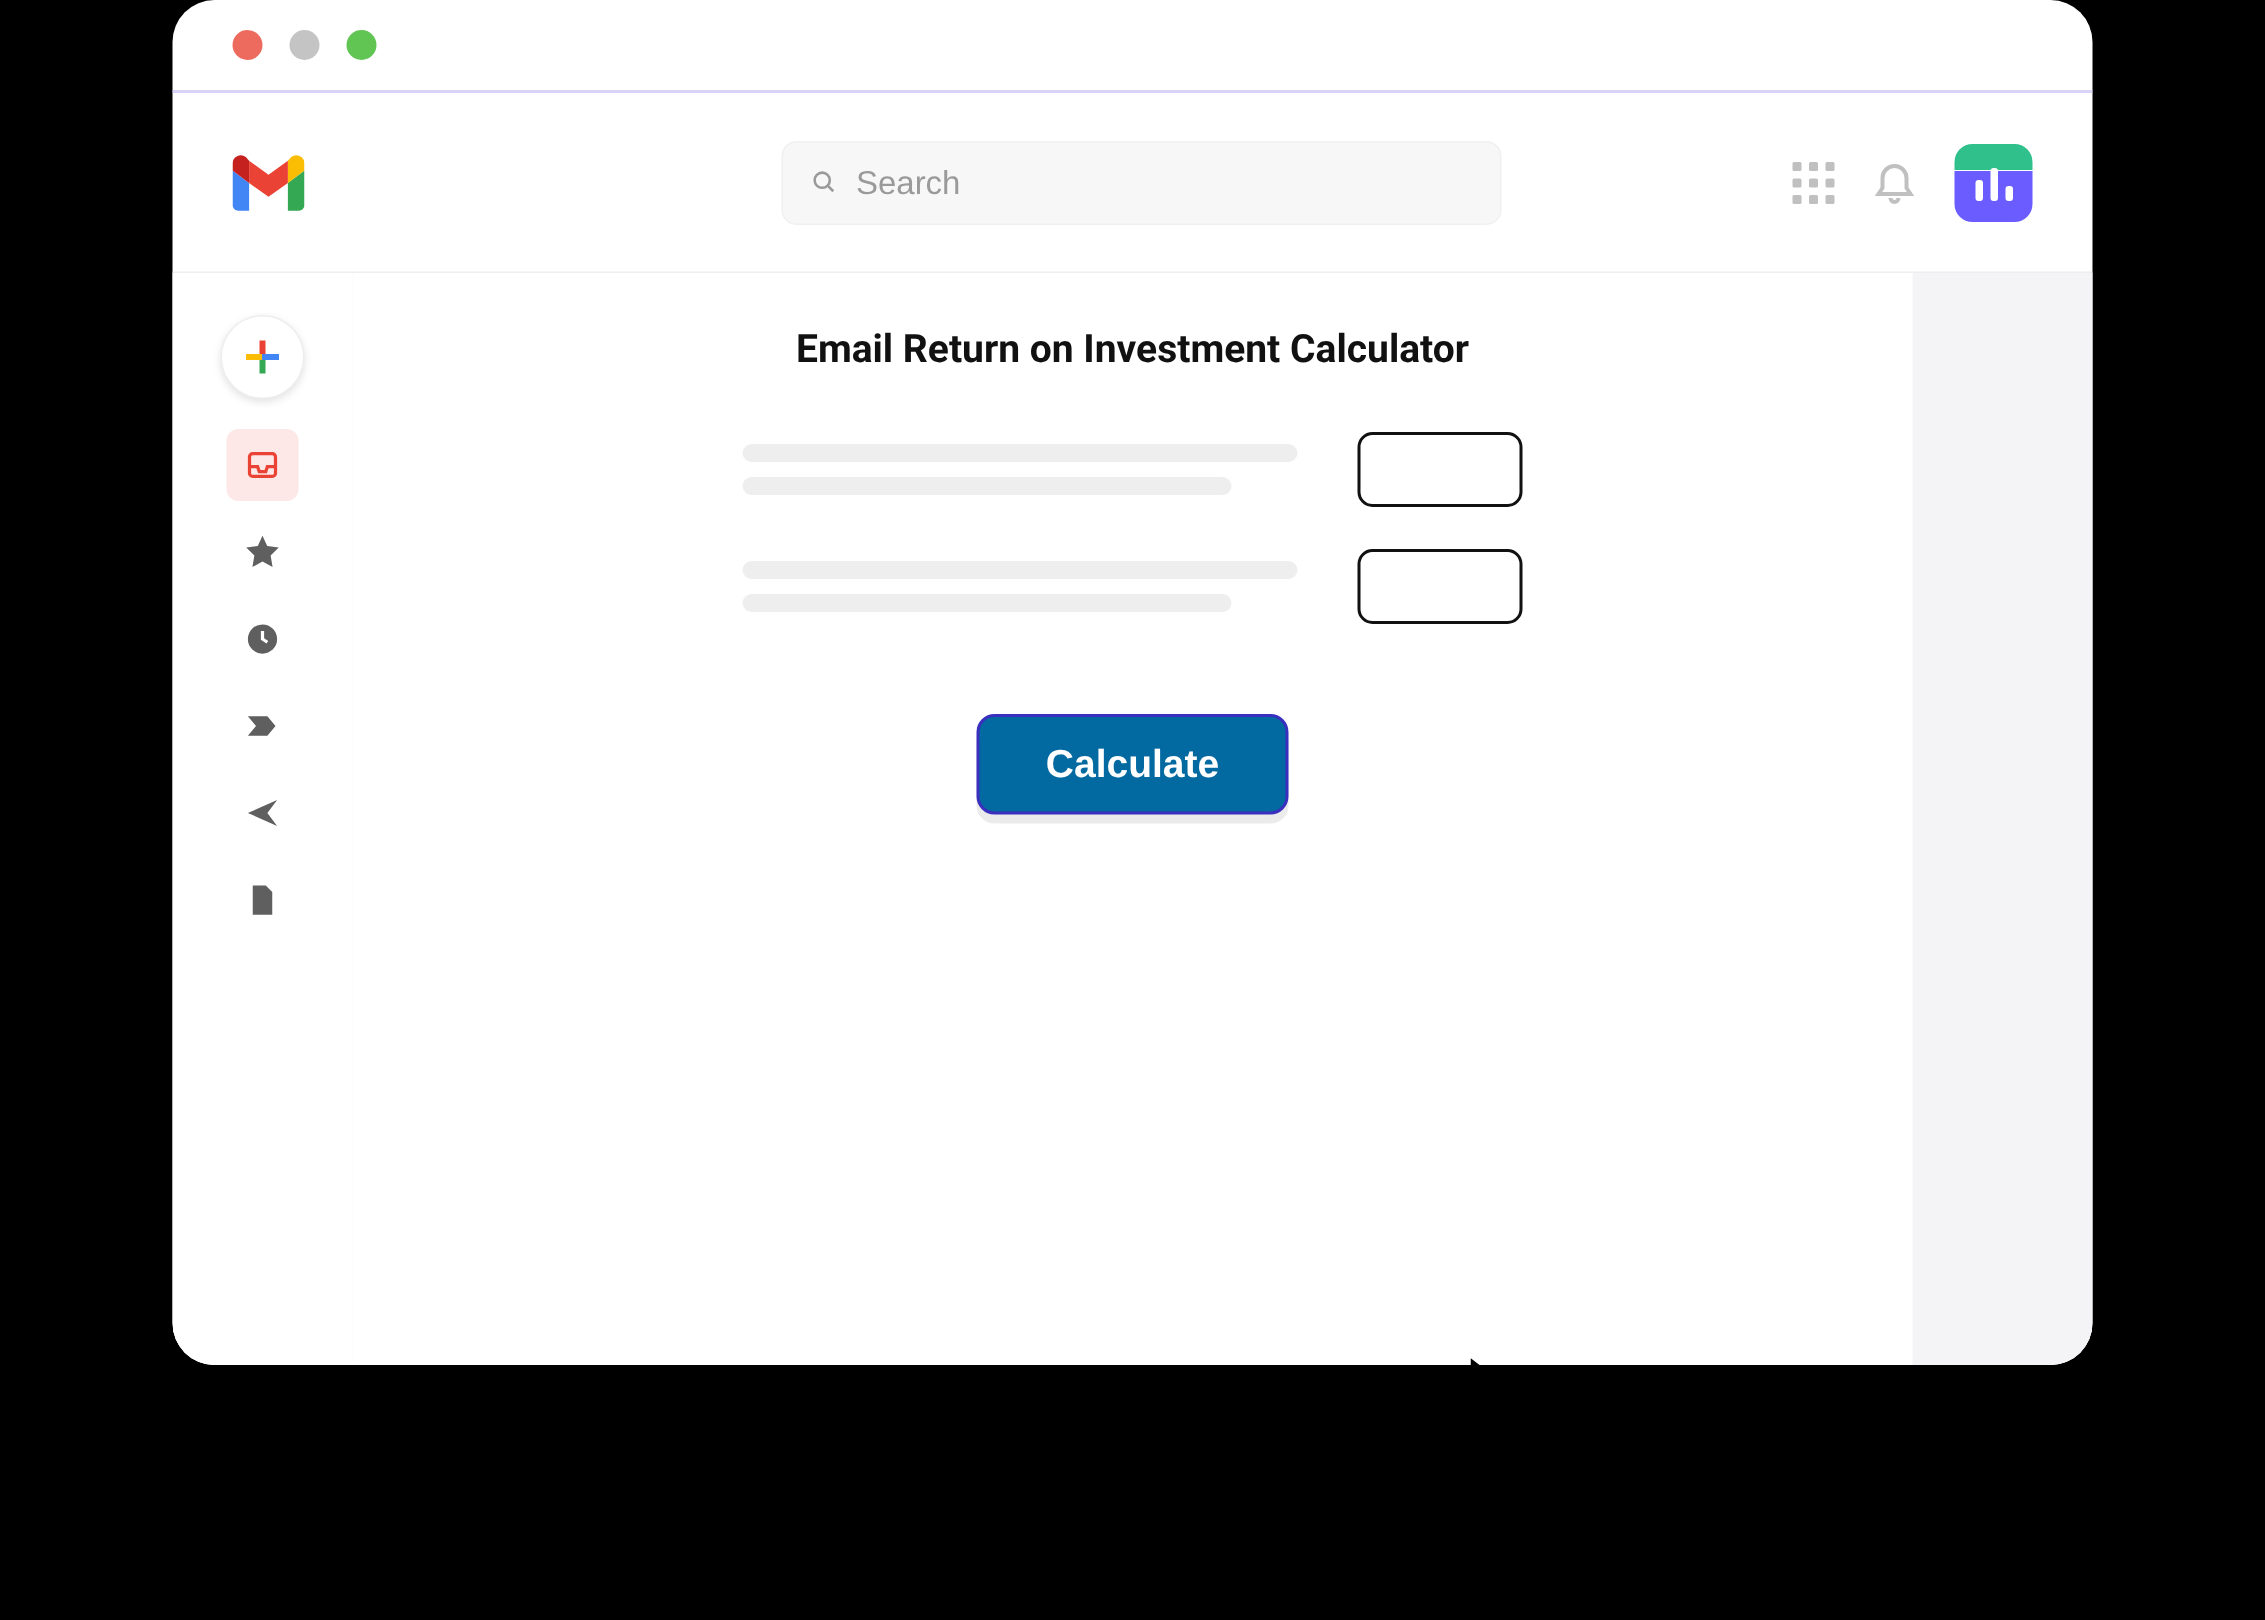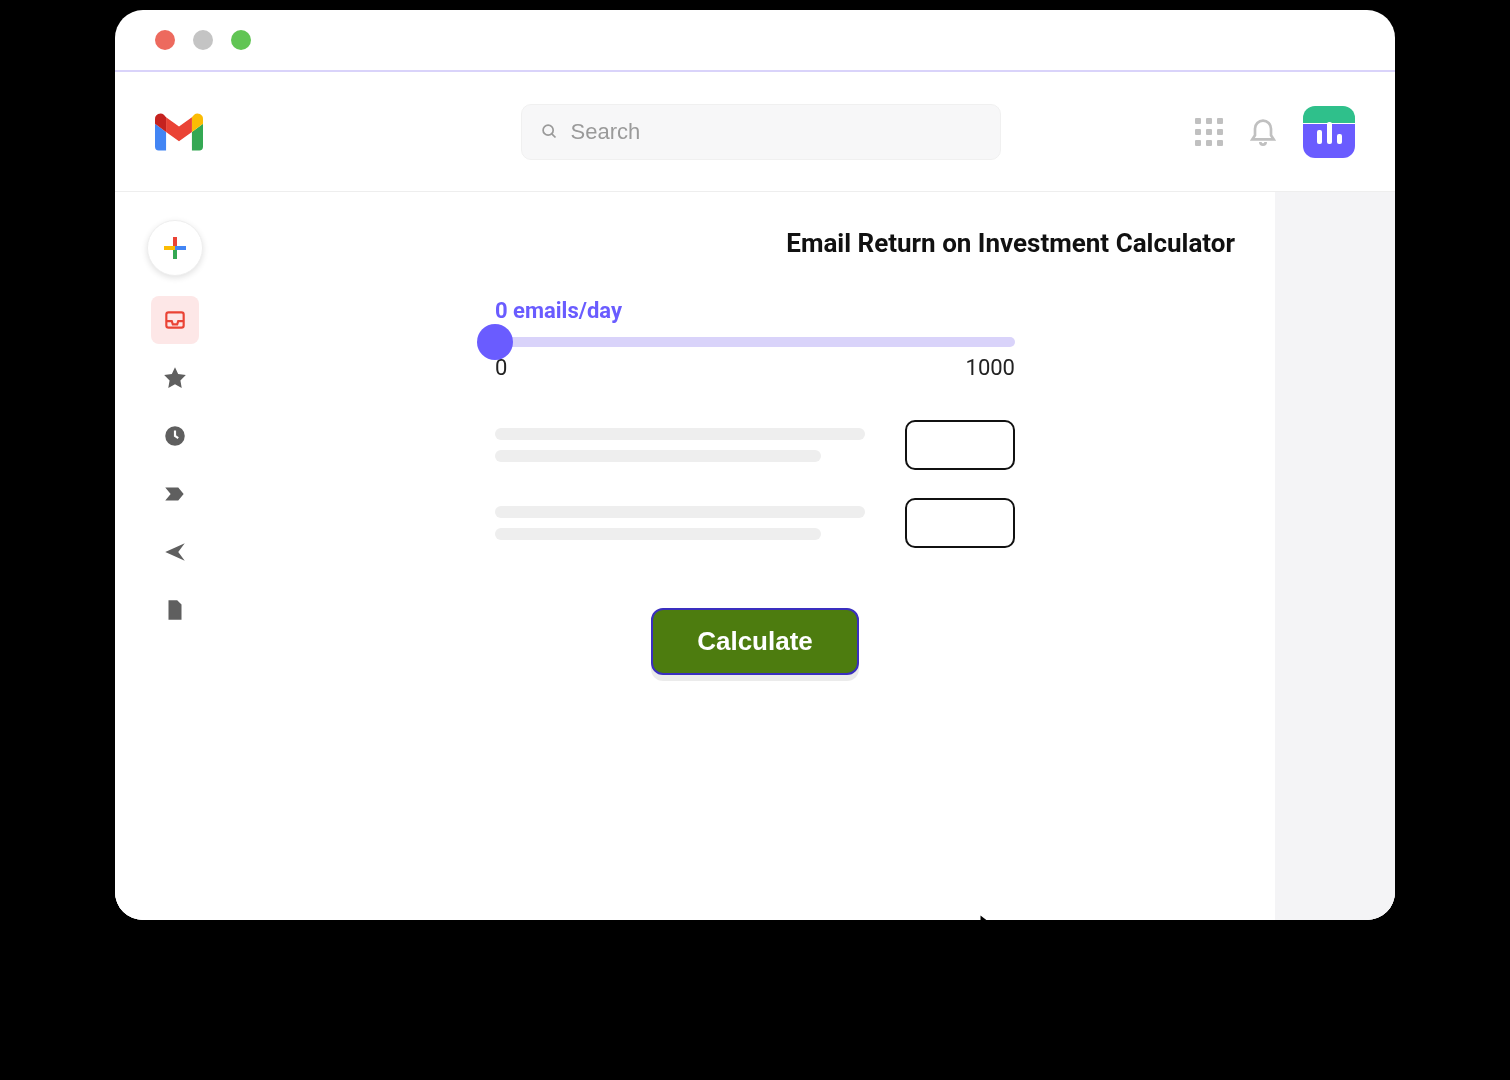--- a/index.html
+++ b/index.html
@@ -9,21 +9,20 @@
     background: #000;
     display: flex;
     align-items: flex-start;
     justify-content: center;
   }
   .window {
     width: 1280px;
     height: 910px;
     background: #fff;
     border-radius: 28px;
-    margin-top: 10px;
     overflow: hidden;
     position: relative;
   }
   .titlebar {
     height: 60px;
     display: flex;
     align-items: center;
     padding-left: 40px;
     gap: 18px;
   }
@@ -132,21 +131,21 @@
   }
   .right-gutter {
     width: 120px; background:#f4f4f6;
   }
 
   h1.page-title {
     text-align:center; font-size: 46px; font-weight: 700; color:#111;
     margin-bottom: 50px;
   }
   h2.sub-title {
-    text-align:right; font-size: 26px; font-weight: 700; color:#111;
+    text-align:center; font-size: 26px; font-weight: 700; color:#111;
     margin-bottom: 40px;
   }
 
   .slider-wrap { width: 520px; margin: 0 auto; }
   .slider-label { font-size: 22px; font-weight: 700; color: #6a5cff; margin-bottom: 6px; }
   .slider-track {
     position: relative; height: 10px; background: #d9d3fa; border-radius: 6px;
     margin: 14px 0 8px;
   }
   .slider-thumb {
@@ -160,21 +159,21 @@
   .row { display:flex; align-items:center; gap: 40px;}
   .placeholder-lines { flex:1; display:flex; flex-direction:column; gap:10px;}
   .ph-line { height: 12px; background:#eee; border-radius: 6px;}
   .ph-line.short { width: 88%;}
   .input-box {
     width: 110px; height: 50px; border: 2.5px solid #111; border-radius: 10px; background:#fff;
   }
 
   .calc-btn {
     display:block; margin: 60px auto 0;
-    background:#4d7c0f; color:#fff; border: 2px solid #3a2fbf;
+    background:#0369a1; color:#fff; border: 2px solid #3a2fbf;
     font-size: 26px; font-weight: 600;
     padding: 16px 44px; border-radius: 12px;
     box-shadow: 0 6px 0 rgba(0,0,0,0.08);
     cursor:pointer;
   }
 
   .cursor-graphic {
     position:absolute;
     left: 740px; top: 720px;
     width: 60px; height: 70px;
@@ -278,30 +277,20 @@
         <svg viewBox="0 0 24 24" fill="currentColor">
             <path d="M6 3h8l4 4v14H6z"></path>
           </svg>
       </div>
     </div>
 
     <div class="content-shell">
       <div class="content-card">
         <h2 class="sub-title">Email Return on Investment Calculator</h2>
 
-        <div class="slider-wrap">
-          <div class="slider-label">0 emails/day</div>
-          <div class="slider-track">
-            <div class="slider-thumb"></div>
-          </div>
-          <div class="slider-minmax">
-            <span>0</span>
-            <span>1000</span>
-          </div>
-        </div>
 
         <div class="rows">
           <div class="row">
             <div class="placeholder-lines">
               <div class="ph-line"></div>
                 <div class="ph-line short"></div>
             </div>
             <input class="input-box" value="" style="">
           </div>
           <div class="row">

